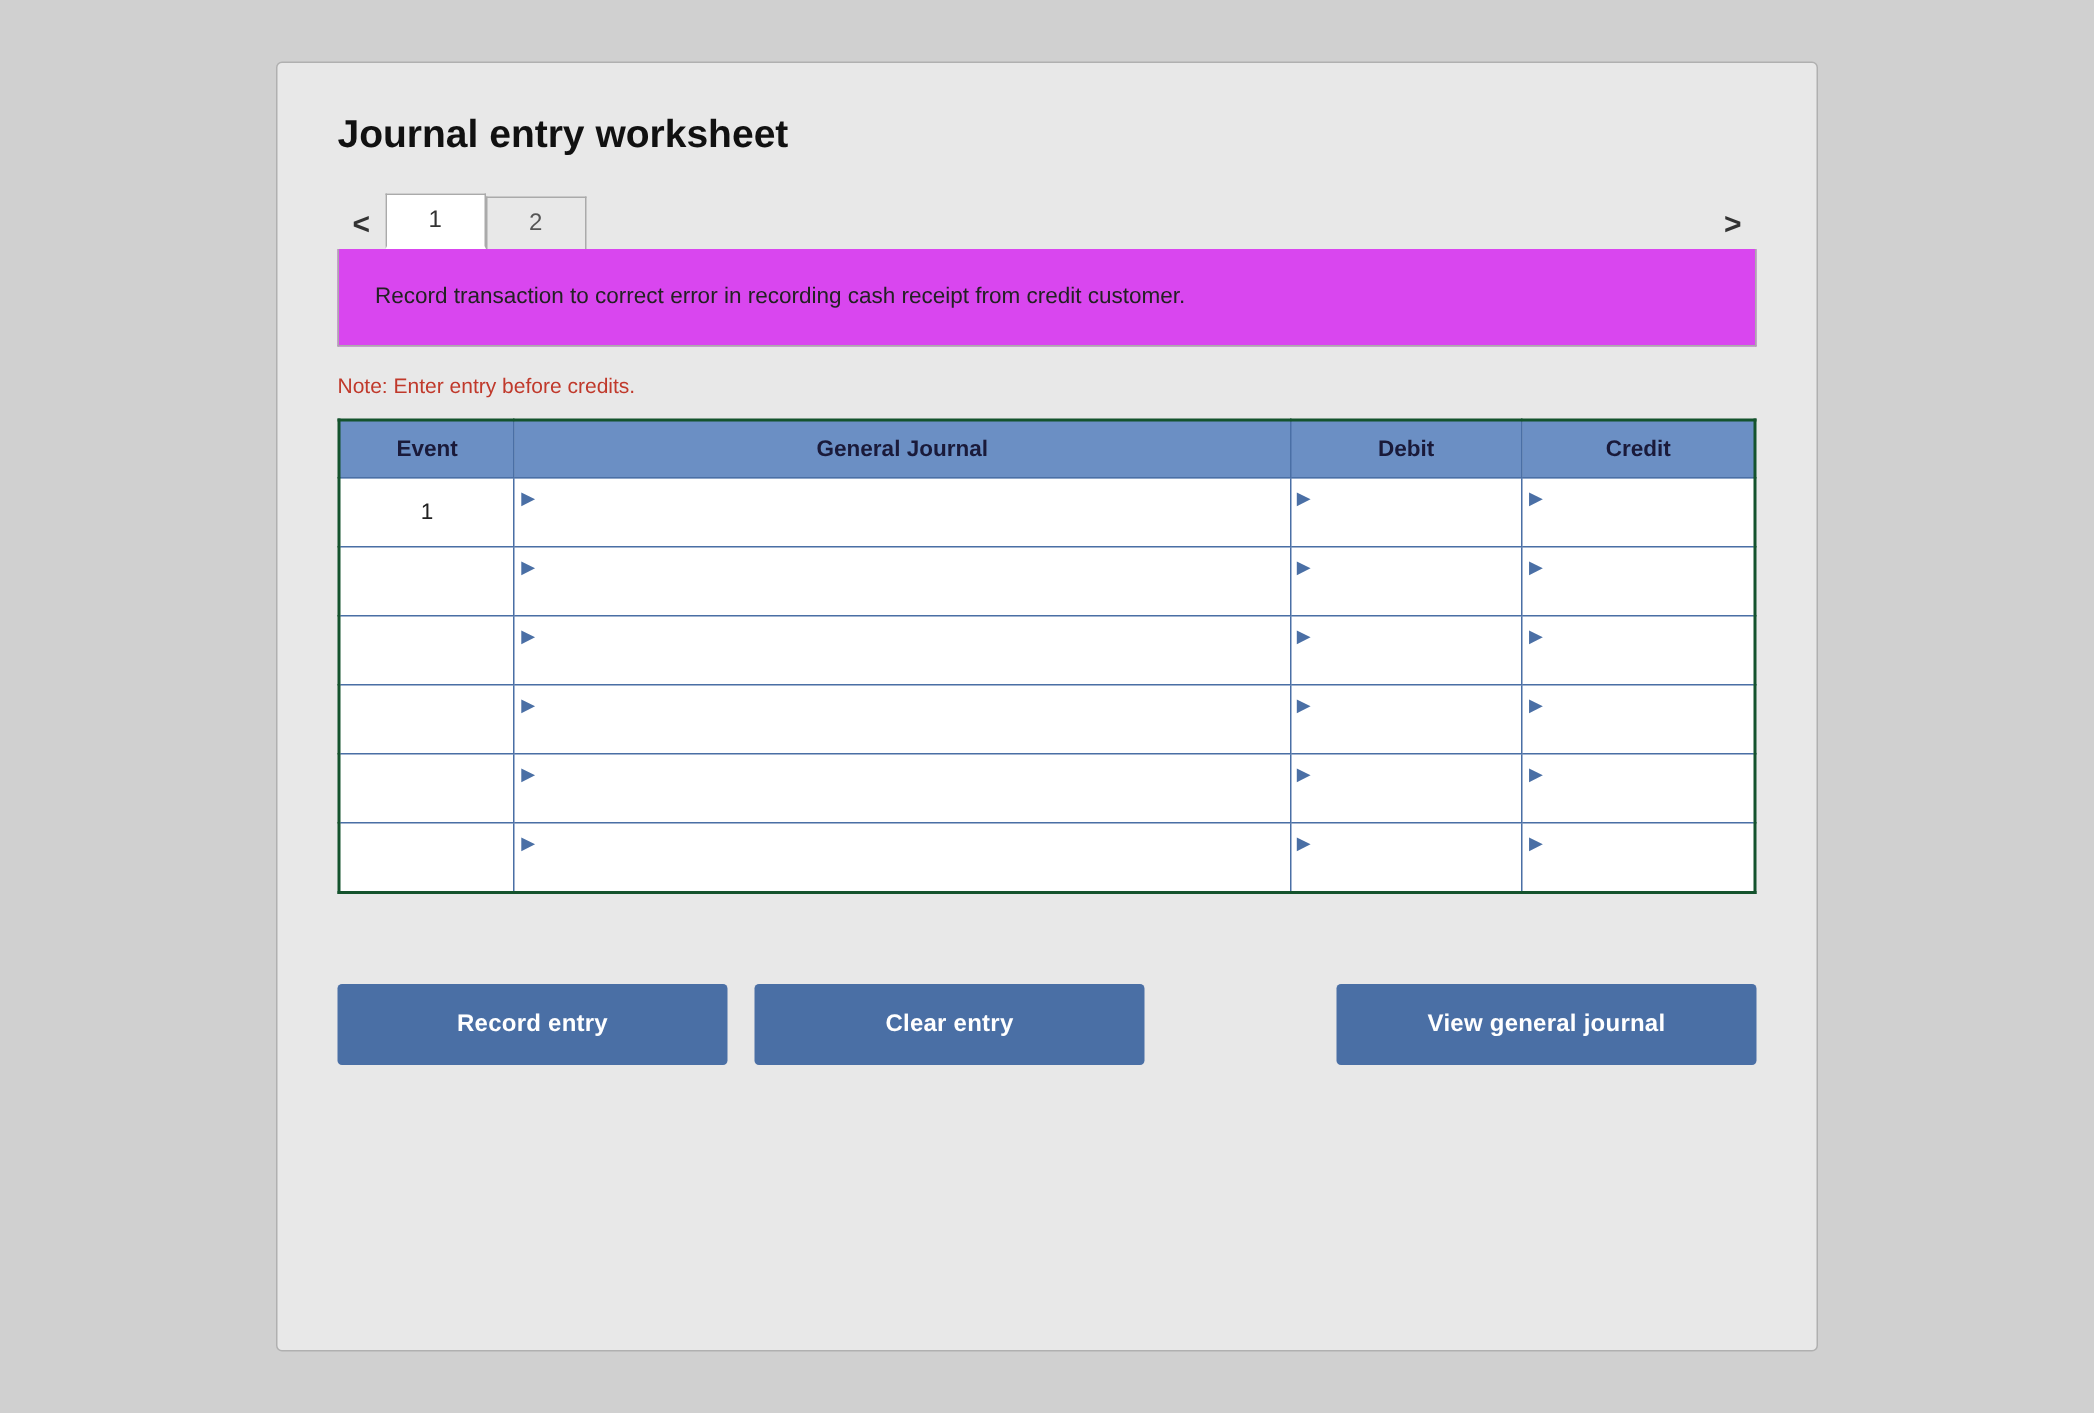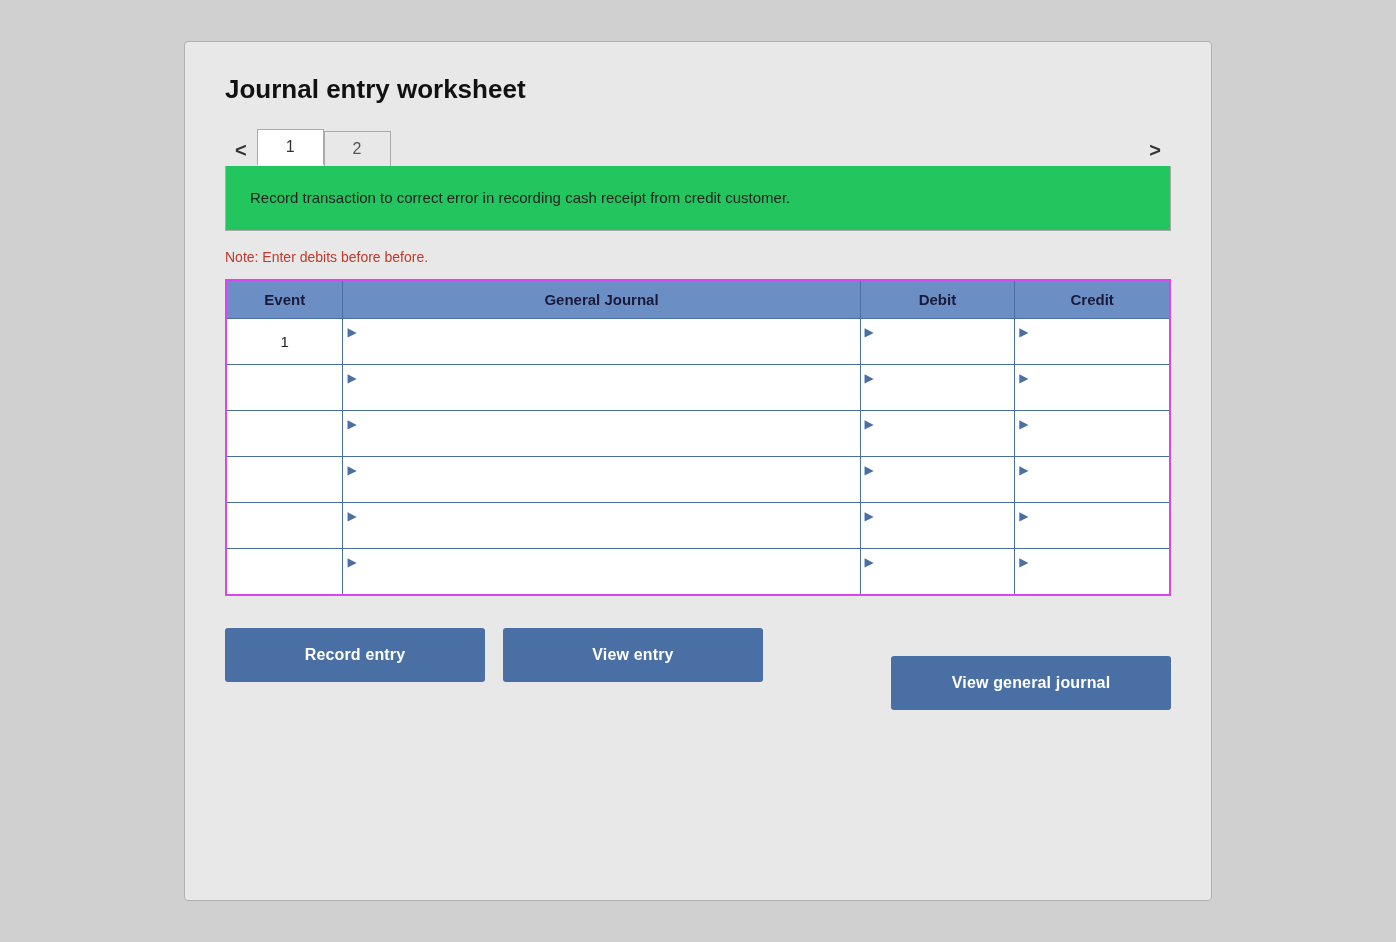--- a/index.html
+++ b/index.html
@@ -55,41 +55,41 @@
       z-index: 3;
     }
     .tab.inactive {
       background: #e8e8e8;
       color: #555;
     }
     .nav-arrow-right {
       margin-left: auto;
     }
     .description-box {
-      background: #22c55e;
+      background: #d946ef;
       border: 1px solid #aaa;
       padding: 20px 24px;
       margin-top: 0;
       margin-bottom: 18px;
       font-size: 15px;
       color: #222;
       line-height: 1.6;
       border-top: none;
     }
     .note {
       color: #c0392b;
       font-size: 14px;
       margin-bottom: 14px;
     }
     
     .journal-table {
       width: 100%;
       border-collapse: collapse;
       margin-bottom: 32px;
-      border: 2px solid #d946ef;
+      border: 2px solid #14532d;
     }
     .journal-table th {
       background: #6b8fc4;
       color: #1a1a3a;
       font-weight: bold;
       font-size: 15px;
       padding: 10px 8px;
       border: 1px solid #4a6fa5;
       text-align: center;
     }
@@ -128,21 +128,21 @@
       width: 100%;
       font-size: 14px;
       color: #222;
       background: transparent;
       padding: 2px 0;
     }
     
     .buttons-row {
       display: flex;
       gap: 0;
-      align-items: flex-start;
+      align-items: flex-end;
     }
     .btn {
       background: #4a6fa5;
       color: #fff;
       border: none;
       font-size: 16px;
       font-weight: bold;
       padding: 18px 0;
       cursor: pointer;
       border-radius: 3px;
@@ -167,21 +167,21 @@
     <button class="nav-arrow">&lt;</button>
     <div class="tab active">1</div>
     <div class="tab inactive">2</div>
     <button class="nav-arrow nav-arrow-right">&gt;</button>
   </div>
 
   <div class="description-box">
     <span>Record transaction to correct error in recording cash receipt from credit customer.</span>
   </div>
 
-  <div class="note">Note: Enter debits before before.</div>
+  <div class="note">Note: Enter entry before credits.</div>
 
   <table class="journal-table">
     <thead>
       <tr>
         <th class="event-col">Event</th>
         <th class="gj-col">General Journal</th>
         <th class="debit-col">Debit</th>
         <th class="credit-col">Credit</th>
       </tr>
     </thead>
@@ -310,16 +310,16 @@
               <span class="cell-arrow">▶</span>
               <input type="text" class="cell-input" style="">
             </div>
           </td>
         </tr>
       </tbody>
   </table>
 
   <div class="buttons-row">
     <button class="btn btn-record">Record entry</button>
-    <button class="btn btn-clear">View entry</button>
+    <button class="btn btn-clear">Clear entry</button>
     <button class="btn btn-view">View general journal</button>
   </div>
 </div>
 
 </body></html>

